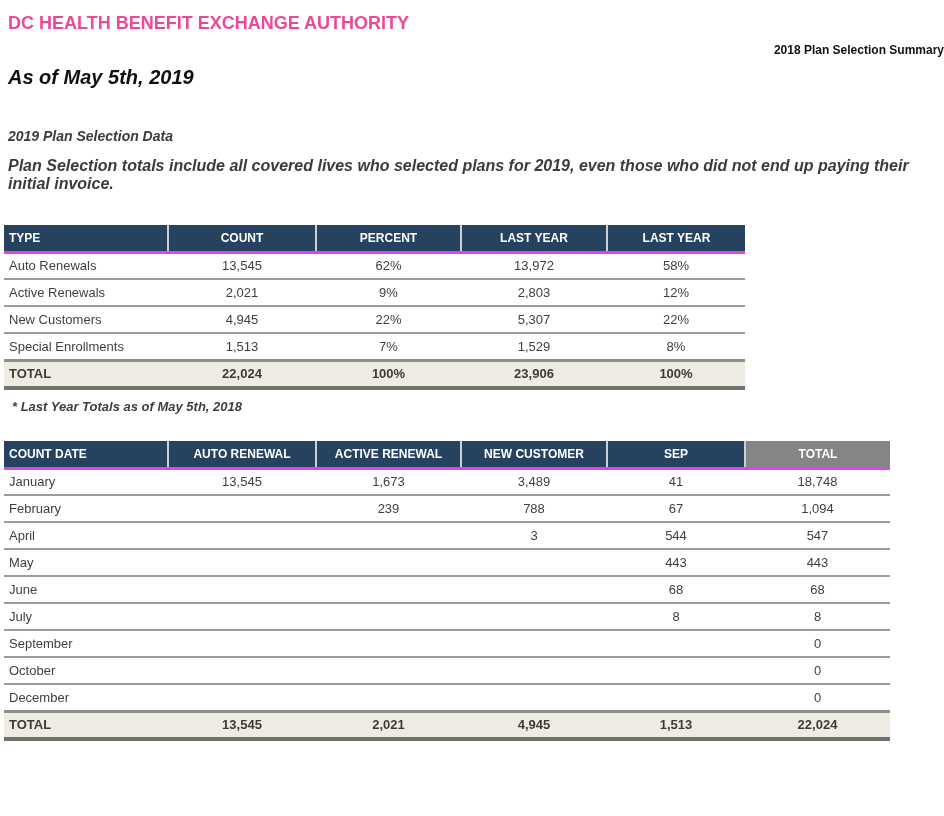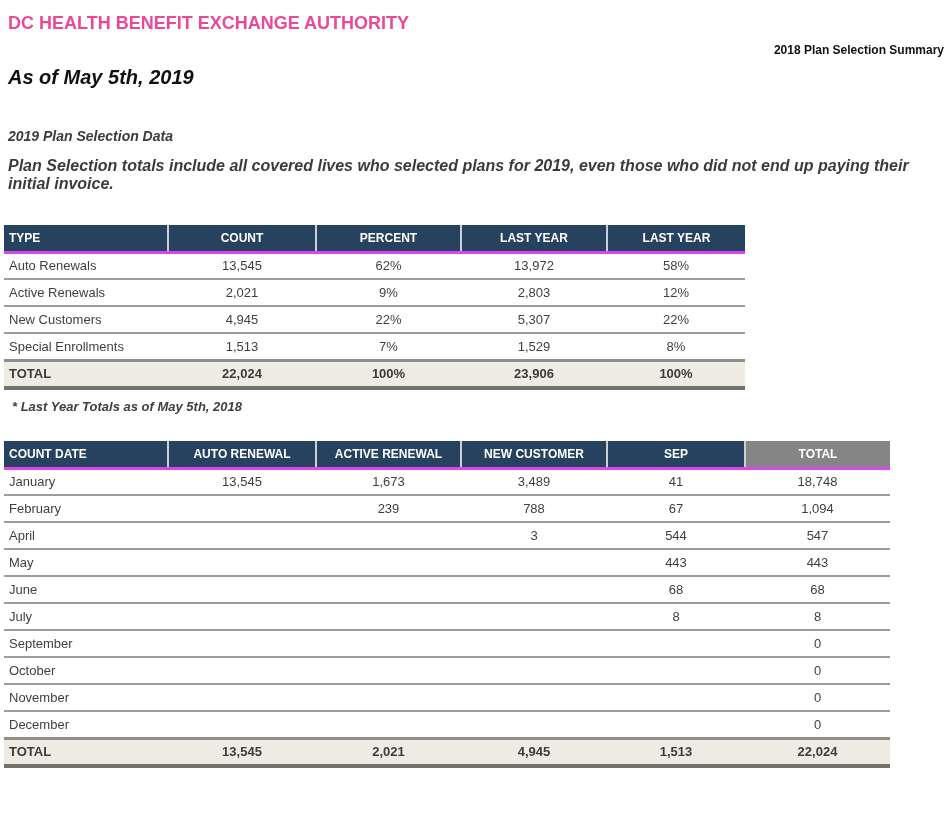--- a/index.html
+++ b/index.html
@@ -209,28 +209,20 @@
         </tr>
         <tr>
           <td>October</td>
           <td></td>
           <td></td>
           <td></td>
           <td></td>
           <td>0</td>
         </tr>
         <tr>
-          <td>November</td>
-          <td></td>
-          <td></td>
-          <td></td>
-          <td></td>
-          <td>0</td>
-        </tr>
-        <tr>
           <td>December</td>
           <td></td>
           <td></td>
           <td></td>
           <td></td>
           <td>0</td>
         </tr>
       </tbody>
       <tfoot>
         <tr>

